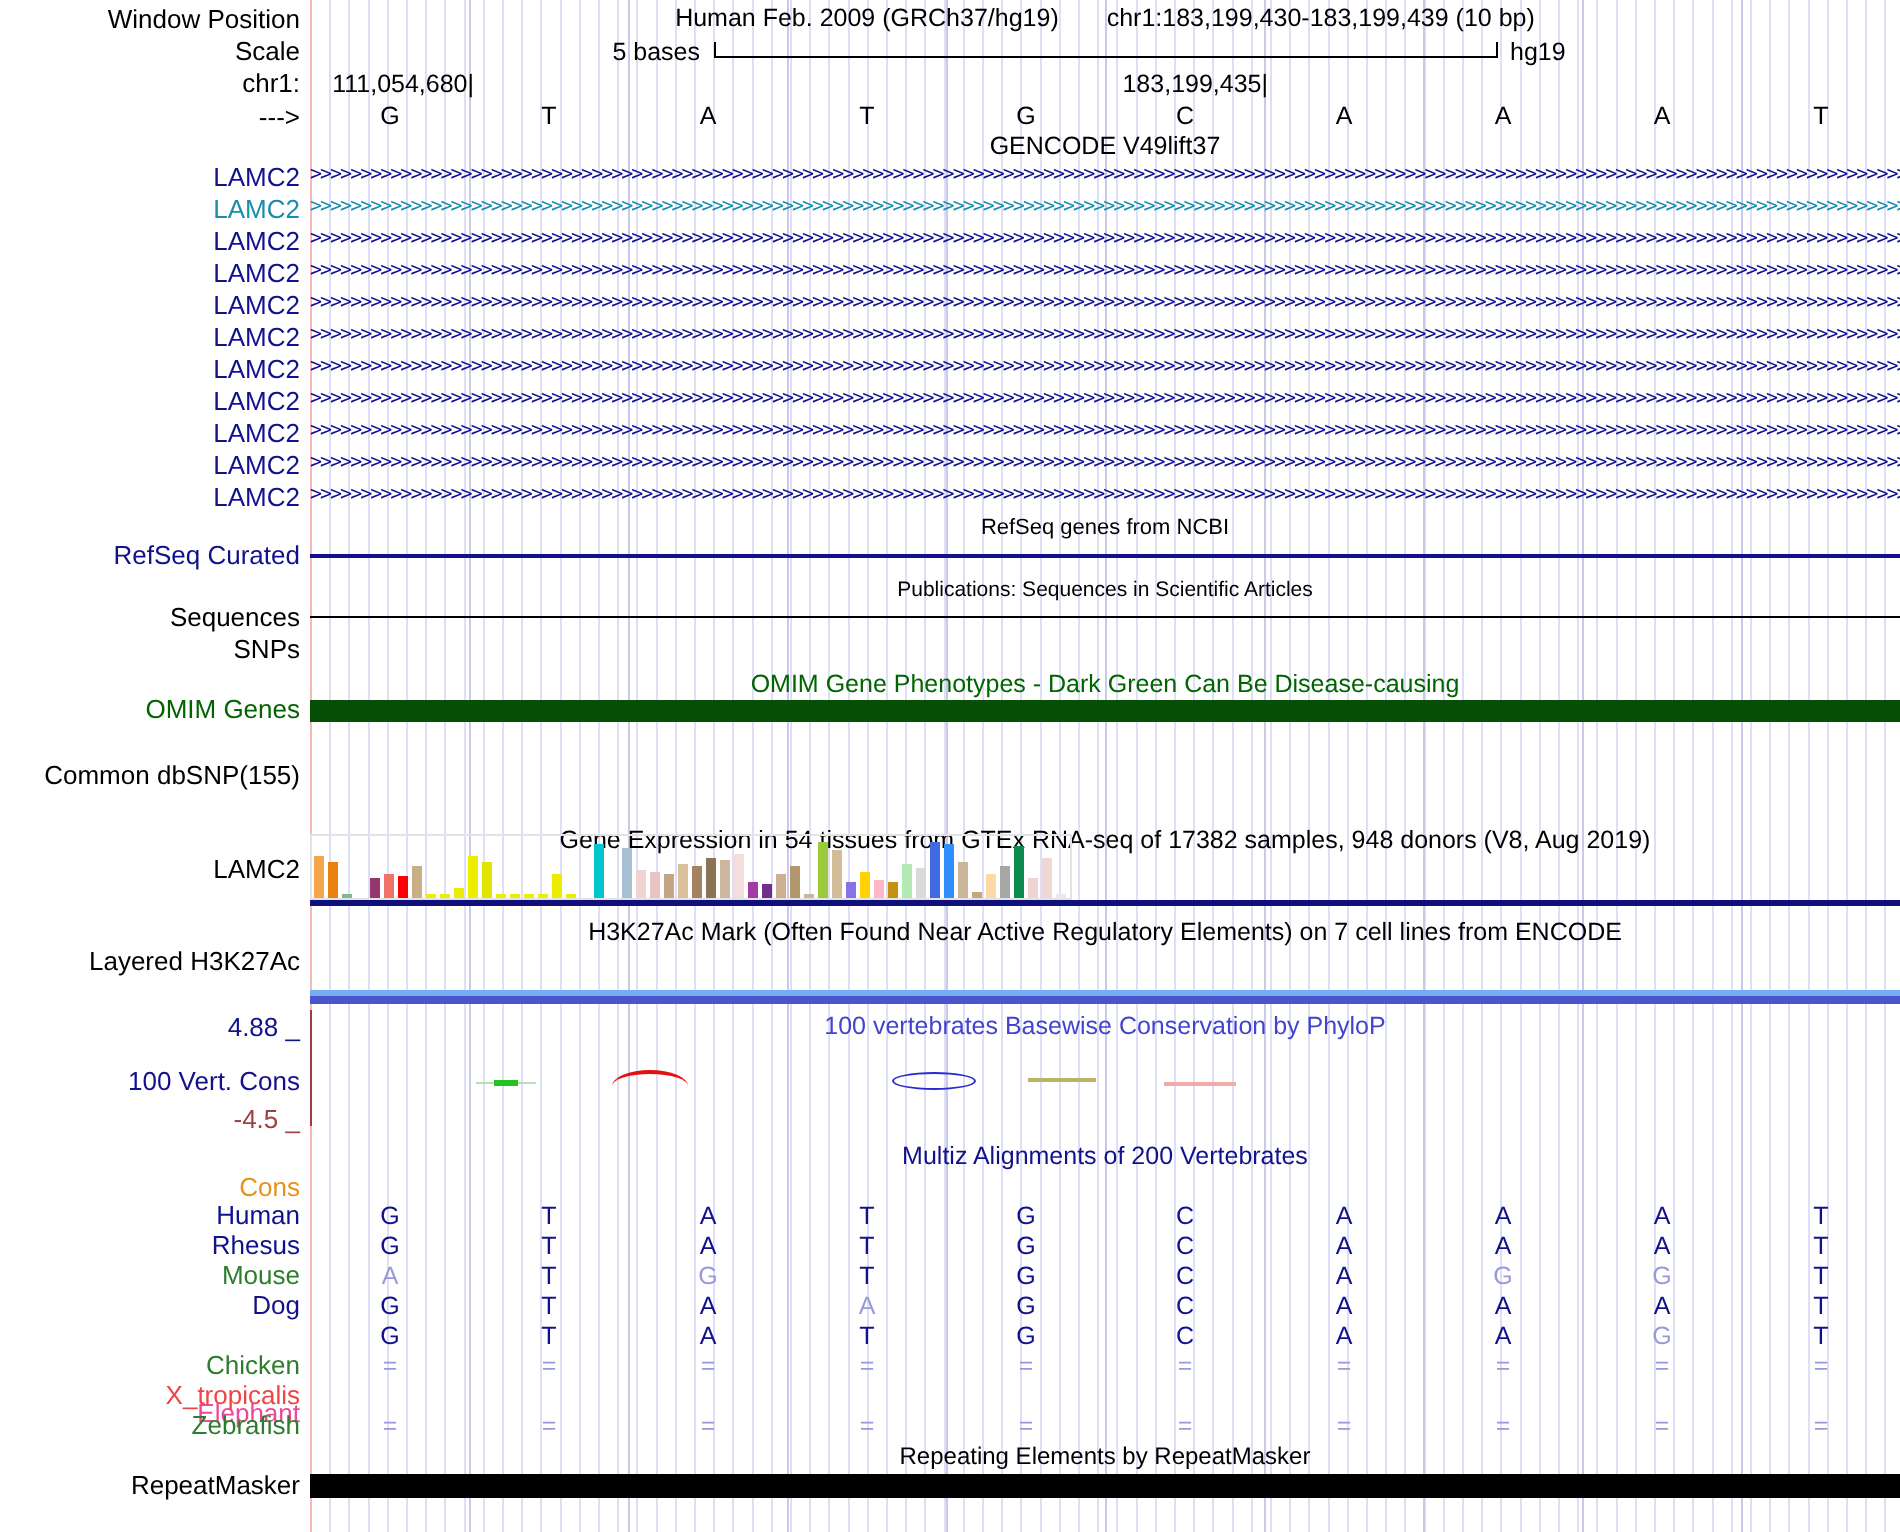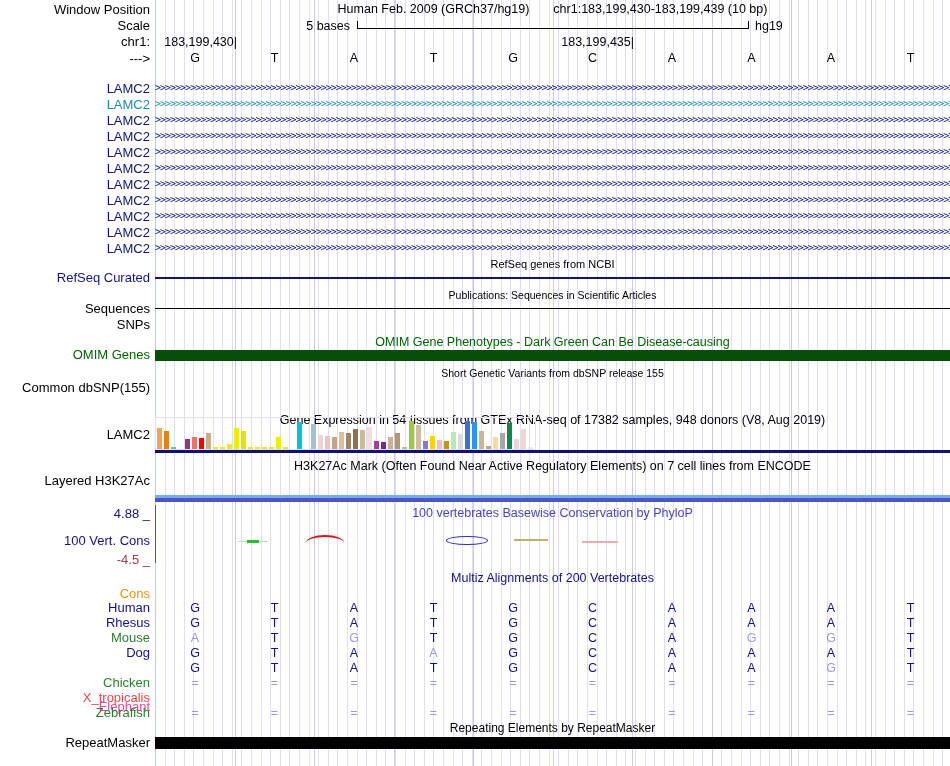--- a/index.html
+++ b/index.html
@@ -48,37 +48,38 @@
   </div>
 
   <div class="lbl" style="top:19px">Scale</div>
   <div class="hline" style="top:19px;left:250px;width:100px;text-align:right;font-size:12.5px">5 bases</div>
   <div class="scaleline" style="left:357px;width:391px"></div>
   <div class="scaletick" style="left:357px"></div>
   <div class="scaletick" style="left:748px"></div>
   <div class="hline" style="top:19px;left:755px;font-size:12.5px">hg19</div>
 
   <div class="lbl" style="top:35px">chr1:</div>
-  <div class="hline" style="top:35px;left:160px;width:77px;text-align:right;font-size:12.5px">183,199,430|</div>
+  <div class="hline" style="top:35px;left:160px;width:77px;text-align:right;font-size:12.5px">111,054,680|</div>
   <div class="hline" style="top:35px;left:552px;width:82px;text-align:right;font-size:12.5px">183,199,435|</div>
 
   <div class="lbl" style="top:52px">---&gt;</div>
   <div class="baserow seqrow" style="top:51px">
       <span style="left: 0px;">G</span>
       <span style="left: 79.5px;">T</span>
       <span style="left: 159px;">A</span>
       <span style="left: 238.5px;">T</span>
       <span style="left: 318px;">G</span>
       <span style="left: 397.5px;">C</span>
       <span style="left: 477px;">A</span>
       <span style="left: 556.5px;">A</span>
       <span style="left: 636px;">A</span>
       <span style="left: 715.5px;">T</span>
     </div>
 
+  <div class="ctitle" style="top:67px">GENCODE V49lift37</div>
   <div id="gencode-rows">
       <div class="lbl" style="top: 82px; color: rgb(17, 17, 140);">LAMC2</div>
       <div class="generow" style="top: 80px; color: rgb(17, 17, 140);">&gt;&gt;&gt;&gt;&gt;&gt;&gt;&gt;&gt;&gt;&gt;&gt;&gt;&gt;&gt;&gt;&gt;&gt;&gt;&gt;&gt;&gt;&gt;&gt;&gt;&gt;&gt;&gt;&gt;&gt;&gt;&gt;&gt;&gt;&gt;&gt;&gt;&gt;&gt;&gt;&gt;&gt;&gt;&gt;&gt;&gt;&gt;&gt;&gt;&gt;&gt;&gt;&gt;&gt;&gt;&gt;&gt;&gt;&gt;&gt;&gt;&gt;&gt;&gt;&gt;&gt;&gt;&gt;&gt;&gt;&gt;&gt;&gt;&gt;&gt;&gt;&gt;&gt;&gt;&gt;&gt;&gt;&gt;&gt;&gt;&gt;&gt;&gt;&gt;&gt;&gt;&gt;&gt;&gt;&gt;&gt;&gt;&gt;&gt;&gt;&gt;&gt;&gt;&gt;&gt;&gt;&gt;&gt;&gt;&gt;&gt;&gt;&gt;&gt;&gt;&gt;&gt;&gt;&gt;&gt;&gt;&gt;&gt;&gt;&gt;&gt;&gt;&gt;&gt;&gt;&gt;&gt;&gt;&gt;&gt;&gt;&gt;&gt;&gt;&gt;&gt;&gt;&gt;&gt;&gt;&gt;&gt;&gt;&gt;&gt;&gt;&gt;&gt;&gt;&gt;&gt;&gt;&gt;&gt;&gt;&gt;&gt;&gt;&gt;&gt;&gt;&gt;&gt;&gt;&gt;&gt;&gt;&gt;&gt;&gt;&gt;&gt;&gt;&gt;&gt;&gt;&gt;&gt;&gt;&gt;&gt;&gt;&gt;&gt;&gt;&gt;&gt;&gt;&gt;&gt;&gt;&gt;&gt;&gt;&gt;</div>
       <div class="lbl" style="top: 98px; color: rgb(26, 140, 171);">LAMC2</div>
       <div class="generow" style="top: 96px; color: rgb(26, 140, 171);">&gt;&gt;&gt;&gt;&gt;&gt;&gt;&gt;&gt;&gt;&gt;&gt;&gt;&gt;&gt;&gt;&gt;&gt;&gt;&gt;&gt;&gt;&gt;&gt;&gt;&gt;&gt;&gt;&gt;&gt;&gt;&gt;&gt;&gt;&gt;&gt;&gt;&gt;&gt;&gt;&gt;&gt;&gt;&gt;&gt;&gt;&gt;&gt;&gt;&gt;&gt;&gt;&gt;&gt;&gt;&gt;&gt;&gt;&gt;&gt;&gt;&gt;&gt;&gt;&gt;&gt;&gt;&gt;&gt;&gt;&gt;&gt;&gt;&gt;&gt;&gt;&gt;&gt;&gt;&gt;&gt;&gt;&gt;&gt;&gt;&gt;&gt;&gt;&gt;&gt;&gt;&gt;&gt;&gt;&gt;&gt;&gt;&gt;&gt;&gt;&gt;&gt;&gt;&gt;&gt;&gt;&gt;&gt;&gt;&gt;&gt;&gt;&gt;&gt;&gt;&gt;&gt;&gt;&gt;&gt;&gt;&gt;&gt;&gt;&gt;&gt;&gt;&gt;&gt;&gt;&gt;&gt;&gt;&gt;&gt;&gt;&gt;&gt;&gt;&gt;&gt;&gt;&gt;&gt;&gt;&gt;&gt;&gt;&gt;&gt;&gt;&gt;&gt;&gt;&gt;&gt;&gt;&gt;&gt;&gt;&gt;&gt;&gt;&gt;&gt;&gt;&gt;&gt;&gt;&gt;&gt;&gt;&gt;&gt;&gt;&gt;&gt;&gt;&gt;&gt;&gt;&gt;&gt;&gt;&gt;&gt;&gt;&gt;&gt;&gt;&gt;&gt;&gt;&gt;&gt;&gt;&gt;&gt;&gt;&gt;</div>
       <div class="lbl" style="top: 114px; color: rgb(17, 17, 140);">LAMC2</div>
       <div class="generow" style="top: 112px; color: rgb(17, 17, 140);">&gt;&gt;&gt;&gt;&gt;&gt;&gt;&gt;&gt;&gt;&gt;&gt;&gt;&gt;&gt;&gt;&gt;&gt;&gt;&gt;&gt;&gt;&gt;&gt;&gt;&gt;&gt;&gt;&gt;&gt;&gt;&gt;&gt;&gt;&gt;&gt;&gt;&gt;&gt;&gt;&gt;&gt;&gt;&gt;&gt;&gt;&gt;&gt;&gt;&gt;&gt;&gt;&gt;&gt;&gt;&gt;&gt;&gt;&gt;&gt;&gt;&gt;&gt;&gt;&gt;&gt;&gt;&gt;&gt;&gt;&gt;&gt;&gt;&gt;&gt;&gt;&gt;&gt;&gt;&gt;&gt;&gt;&gt;&gt;&gt;&gt;&gt;&gt;&gt;&gt;&gt;&gt;&gt;&gt;&gt;&gt;&gt;&gt;&gt;&gt;&gt;&gt;&gt;&gt;&gt;&gt;&gt;&gt;&gt;&gt;&gt;&gt;&gt;&gt;&gt;&gt;&gt;&gt;&gt;&gt;&gt;&gt;&gt;&gt;&gt;&gt;&gt;&gt;&gt;&gt;&gt;&gt;&gt;&gt;&gt;&gt;&gt;&gt;&gt;&gt;&gt;&gt;&gt;&gt;&gt;&gt;&gt;&gt;&gt;&gt;&gt;&gt;&gt;&gt;&gt;&gt;&gt;&gt;&gt;&gt;&gt;&gt;&gt;&gt;&gt;&gt;&gt;&gt;&gt;&gt;&gt;&gt;&gt;&gt;&gt;&gt;&gt;&gt;&gt;&gt;&gt;&gt;&gt;&gt;&gt;&gt;&gt;&gt;&gt;&gt;&gt;&gt;&gt;&gt;&gt;&gt;&gt;&gt;&gt;&gt;</div>
       <div class="lbl" style="top: 130px; color: rgb(17, 17, 140);">LAMC2</div>
       <div class="generow" style="top: 128px; color: rgb(17, 17, 140);">&gt;&gt;&gt;&gt;&gt;&gt;&gt;&gt;&gt;&gt;&gt;&gt;&gt;&gt;&gt;&gt;&gt;&gt;&gt;&gt;&gt;&gt;&gt;&gt;&gt;&gt;&gt;&gt;&gt;&gt;&gt;&gt;&gt;&gt;&gt;&gt;&gt;&gt;&gt;&gt;&gt;&gt;&gt;&gt;&gt;&gt;&gt;&gt;&gt;&gt;&gt;&gt;&gt;&gt;&gt;&gt;&gt;&gt;&gt;&gt;&gt;&gt;&gt;&gt;&gt;&gt;&gt;&gt;&gt;&gt;&gt;&gt;&gt;&gt;&gt;&gt;&gt;&gt;&gt;&gt;&gt;&gt;&gt;&gt;&gt;&gt;&gt;&gt;&gt;&gt;&gt;&gt;&gt;&gt;&gt;&gt;&gt;&gt;&gt;&gt;&gt;&gt;&gt;&gt;&gt;&gt;&gt;&gt;&gt;&gt;&gt;&gt;&gt;&gt;&gt;&gt;&gt;&gt;&gt;&gt;&gt;&gt;&gt;&gt;&gt;&gt;&gt;&gt;&gt;&gt;&gt;&gt;&gt;&gt;&gt;&gt;&gt;&gt;&gt;&gt;&gt;&gt;&gt;&gt;&gt;&gt;&gt;&gt;&gt;&gt;&gt;&gt;&gt;&gt;&gt;&gt;&gt;&gt;&gt;&gt;&gt;&gt;&gt;&gt;&gt;&gt;&gt;&gt;&gt;&gt;&gt;&gt;&gt;&gt;&gt;&gt;&gt;&gt;&gt;&gt;&gt;&gt;&gt;&gt;&gt;&gt;&gt;&gt;&gt;&gt;&gt;&gt;&gt;&gt;&gt;&gt;&gt;&gt;&gt;&gt;</div>
       <div class="lbl" style="top: 146px; color: rgb(17, 17, 140);">LAMC2</div>
@@ -103,21 +104,20 @@
 
   <div class="ctitle small" style="top:289px">Publications: Sequences in Scientific Articles</div>
   <div class="lbl" style="top:302px">Sequences</div>
   <div class="hline" style="top: 308px; left: 155px; width: 795px; height: 1px; background: rgb(0, 0, 0);"></div>
   <div class="lbl" style="top:318px">SNPs</div>
 
   <div class="ctitle" style="top: 336px; color: rgb(0, 100, 0);">OMIM Gene Phenotypes - Dark Green Can Be Disease-causing</div>
   <div class="lbl" style="top: 348px; color: rgb(0, 100, 0);">OMIM Genes</div>
   <div class="hline" style="top: 350px; left: 155px; width: 795px; height: 11px; background: rgb(7, 79, 7);"></div>
 
-  <div class="ctitle small" style="top:367px">Short Genetic Variants from dbSNP release 155</div>
   <div class="lbl" style="top:381px">Common dbSNP(155)</div>
 
   <div class="ctitle" style="top:414px">Gene Expression in 54 tissues from GTEx RNA-seq of 17382 samples, 948 donors (V8, Aug 2019)</div>
   <div class="lbl" style="top:428px">LAMC2</div>
   <div class="gtexplot">
       <span class="gbar" style="left: 1px; height: 21px; background: rgb(245, 165, 74);"></span>
       <span class="gbar" style="left: 8px; height: 18px; background: rgb(232, 130, 12);"></span>
       <span class="gbar" style="left: 15px; height: 2px; background: rgb(127, 185, 143);"></span>
       <span class="gbar" style="left: 29px; height: 10px; background: rgb(150, 54, 110);"></span>
       <span class="gbar" style="left: 36px; height: 12px; background: rgb(238, 115, 102);"></span>

